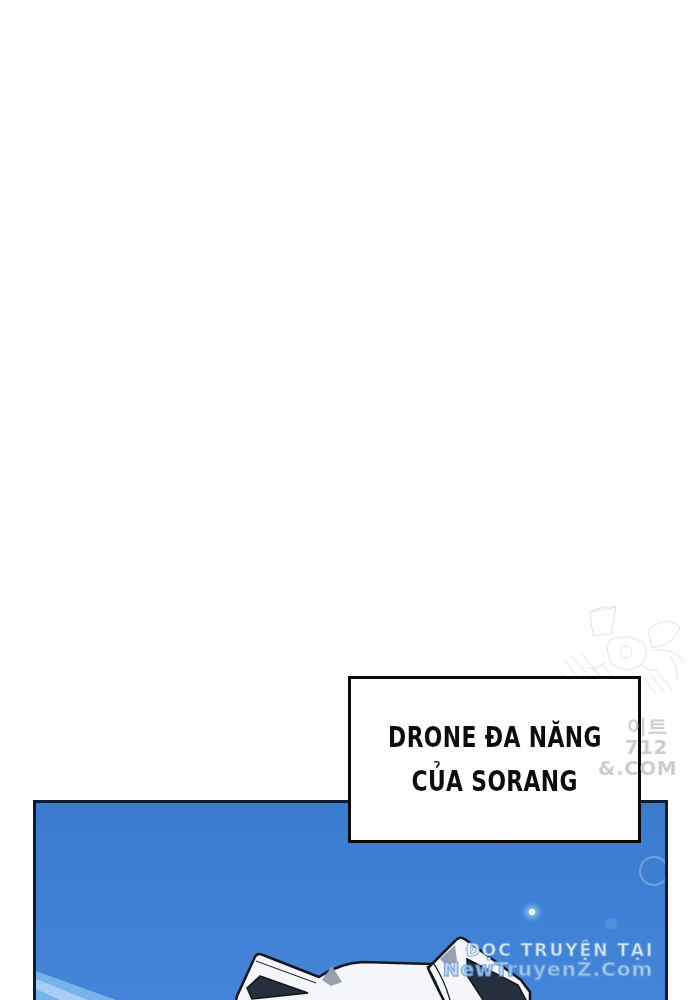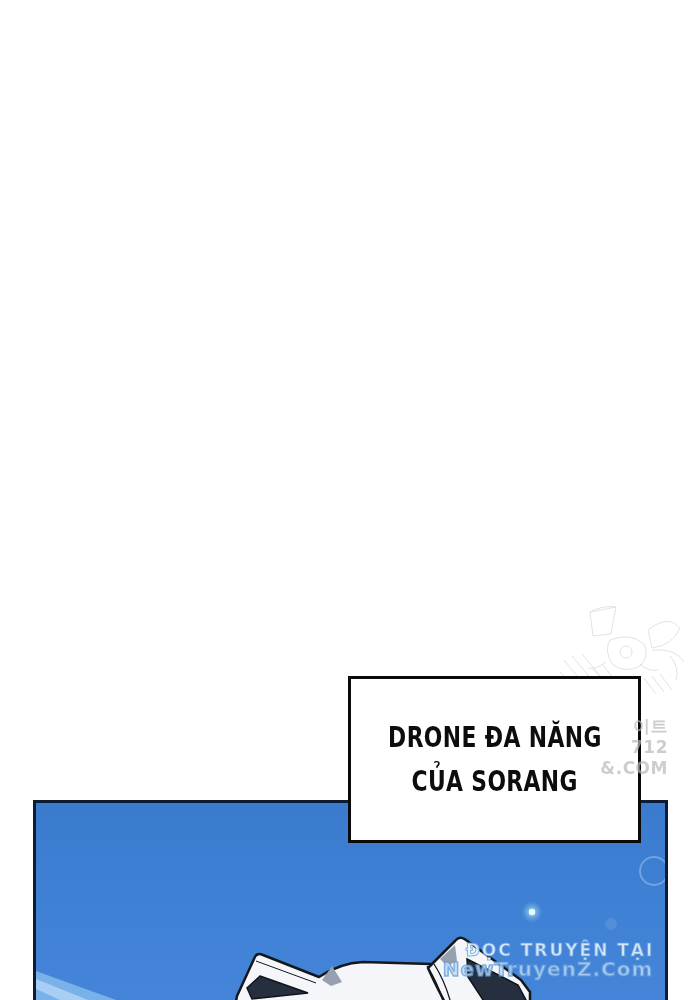--- a/index.html
+++ b/index.html
@@ -5,21 +5,21 @@
   html,body{margin:0;padding:0;background:#ffffff;}
   .stage{
     position:relative;width:700px;height:1000px;background:#ffffff;
     overflow:hidden;font-family:"DejaVu Sans",sans-serif;
   }
   
   .sketch{position:absolute;left:552px;top:598px;width:148px;height:112px;z-index:1;}
   
   .side-watermark{
     position:absolute;left:598px;top:716px;width:70px;z-index:6;
-    text-align:right;font-weight:bold;font-size:17px;line-height:21px;
+    text-align:right;font-weight:bold;font-size:20px;line-height:21px;
     color:#b9b9b9;opacity:0.7;letter-spacing:0.5px;
   }
   
   .caption-box{
     position:absolute;left:348px;top:676px;width:293px;height:167px;
     box-sizing:border-box;background:#ffffff;border:3px solid #0a0a0a;z-index:5;
     display:flex;flex-direction:column;align-items:center;justify-content:center;
   }
   .caption-line{
     font-weight:bold;font-size:28px;line-height:44px;color:#0d0d0d;

